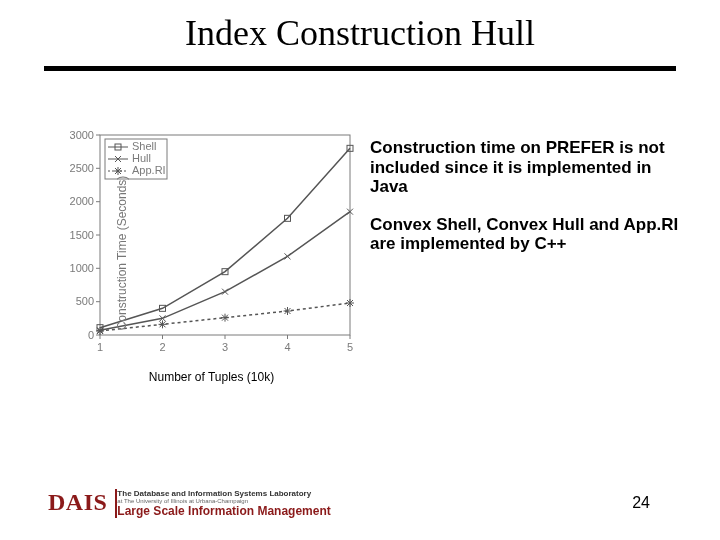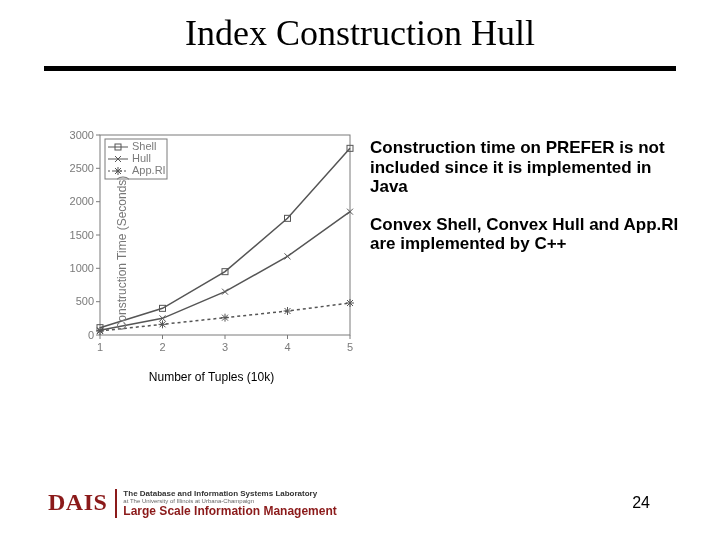--- a/index.html
+++ b/index.html
@@ -96,21 +96,20 @@
   .logo-mark {
     font-family: "Times New Roman", Times, serif;
     font-size: 24px;
     font-weight: 700;
     color: #8b1a1a;
     letter-spacing: 0.5px;
     margin-right: 8px;
   }
   .logo-text-lines {
     border-left: 2px solid #8b1a1a;
-    padding-left: 6px;
     font-family: Arial, sans-serif;
   }
   .logo-line1 {
     font-size: 8px;
     font-weight: bold;
     color: #333;
     white-space: nowrap;
   }
   .logo-line1a {
     font-size: 6px;

